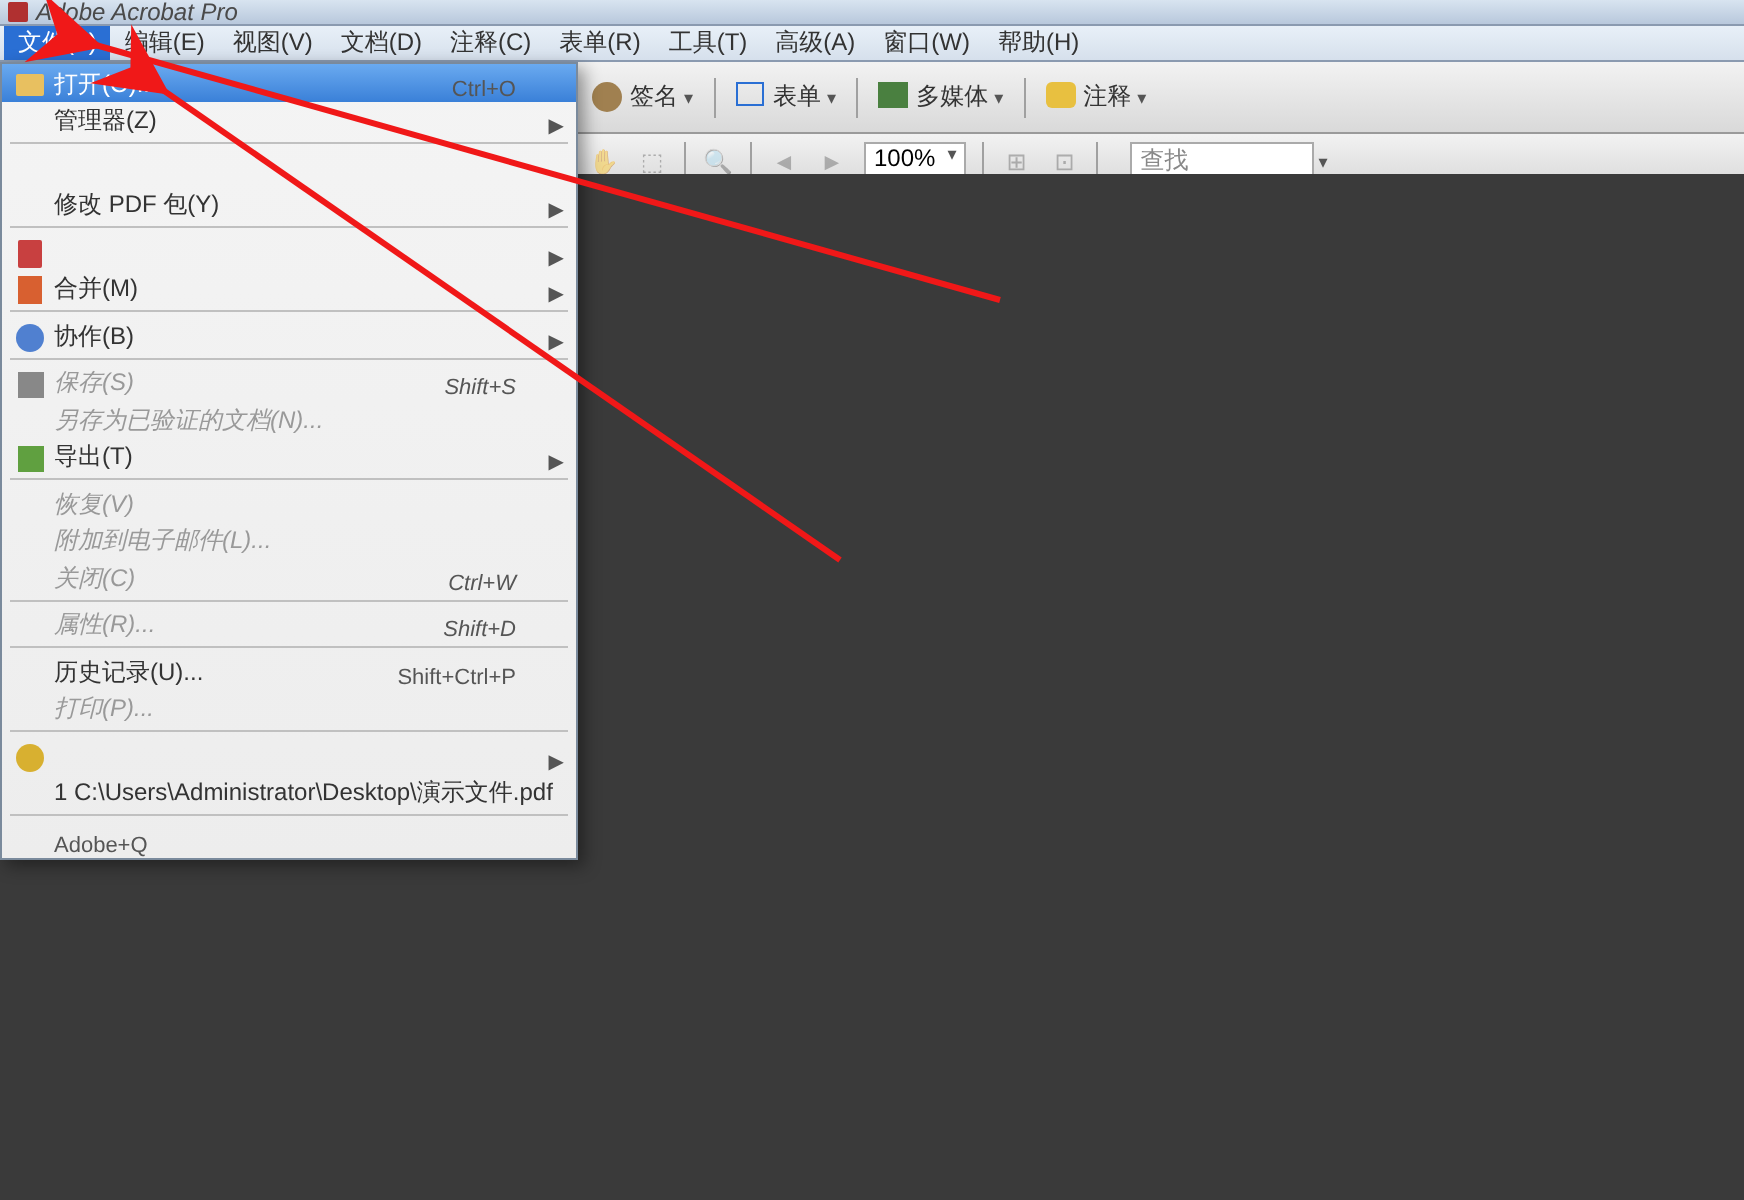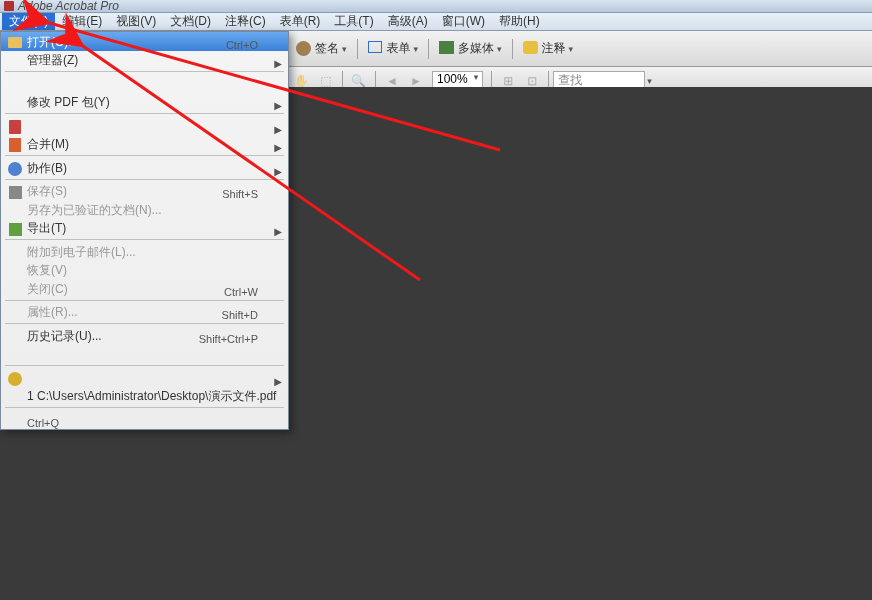--- a/index.html
+++ b/index.html
@@ -12,28 +12,28 @@
 .toolbar1{height:36px;background:linear-gradient(#f2f2f2,#d9d9d9);border-bottom:1px solid #9a9a9a;display:flex;align-items:center;padding-left:290px;}
 .tb-btn{display:flex;align-items:center;padding:2px 6px;cursor:default;color:#333;}
 .tb-btn .ic{width:16px;height:16px;margin-right:3px;}
 .tb-btn .caret{margin-left:3px;font-size:9px;color:#555;}
 .sep{width:1px;height:20px;background:#a0a0a0;margin:0 4px;}
 .toolbar2{height:28px;background:linear-gradient(#f2f2f2,#d9d9d9);border-bottom:1px solid #9a9a9a;display:flex;align-items:center;padding-left:290px;}
 .tb2-btn{width:22px;height:22px;display:flex;align-items:center;justify-content:center;margin:0 1px;color:#666;border-radius:2px;}
 .tb2-btn.dis{opacity:.45;}
 .zoom{display:flex;align-items:flex-start;border:1px solid #aaa;background:#fff;height:20px;padding:0 4px;margin:0 4px;}
 .zoom .caret{font-size:9px;margin-left:6px;color:#555;}
-.findbox{display:flex;align-items:center;border:1px solid #aaa;background:#fff;height:20px;width:92px;margin-left:0;}
+.findbox{display:flex;align-items:center;border:1px solid #aaa;background:#fff;height:20px;width:92px;margin-left:12px;}
 .findbox span{color:#888;padding-left:4px;}
 .findcaret{font-size:9px;color:#555;margin-left:2px;}
 .contentarea{position:absolute;left:0;top:87px;right:0;bottom:0;background:#3a3a3a;}
 .dropdown{position:absolute;left:0;top:31px;width:289px;background:linear-gradient(#f4f4f4,#ededed);border:1px solid #7a8a9c;box-shadow:3px 3px 8px rgba(0,0,0,.4);z-index:20;}
 .dd-row{display:flex;align-items:flex-end;height:18.5px;padding-left:6px;position:relative;color:#333;}
 .dd-row.hover{background:linear-gradient(#6aaaf0,#3a80d8);color:#fff;}
-.dd-row.dis{color:#999;}
+.dd-row.dis{color:#999;font-style:italic;}
 .dd-row .ic{width:16px;height:16px;margin-right:4px;display:flex;align-items:center;justify-content:center;}
 .dd-row .label{flex:1;}
 .dd-row .shortcut{margin-right:30px;color:#555;font-size:11px;}
 .dd-row .sub{position:absolute;right:6px;font-size:10px;color:#555;}
 .dd-sep{height:1px;background:#c0c0c0;margin:2px 4px;}
 svg.annotation{position:absolute;left:0;top:0;pointer-events:none;z-index:50;}
 
 .ic-folder{background:#e8c060;width:14px;height:11px;border-radius:1px;}
 .ic-pdf{background:#c84040;width:12px;height:14px;border-radius:1px;}
 .ic-merge{background:#d86030;width:12px;height:14px;}
@@ -184,61 +184,62 @@
     <div class="dd-row">
       <span class="ic">
         <div class="ic-export"></div>
       </span>
       <span class="label">导出(T)</span>
       <span class="sub">▶</span>
     </div>
     <div class="dd-sep"></div>
     <div class="dd-row dis">
       <span class="ic"></span>
+      <span class="label">恢复(V)</span>
+    </div>
+    <div class="dd-row dis">
+      <span class="ic"></span>
       <span class="label">附加到电子邮件(L)...</span>
-    </div>
-    <div class="dd-row dis">
-      <span class="ic"></span>
-      <span class="label">恢复(V)</span>
     </div>
     <div class="dd-row dis">
       <span class="ic"></span>
       <span class="label">关闭(C)</span>
       <span class="shortcut">Ctrl+W</span>
     </div>
     <div class="dd-sep"></div>
     <div class="dd-row dis">
       <span class="ic"></span>
       <span class="label">属性(R)...</span>
       <span class="shortcut">Shift+D</span>
     </div>
     <div class="dd-sep"></div>
     <div class="dd-row">
       <span class="ic"></span>
       <span class="label">历史记录(U)...</span>
       <span class="shortcut">Shift+Ctrl+P</span>
     </div>
     <div class="dd-row dis">
       <span class="ic"></span>
+      <span class="label">打印(P)...</span>
     </div>
     <div class="dd-sep"></div>
     <div class="dd-row">
       <span class="ic">
         <div class="ic-history"></div>
       </span>
       <span class="sub">▶</span>
     </div>
     <div class="dd-row">
       <span class="ic"></span>
       <span class="label">1 C:\Users\Administrator\Desktop\演示文件.pdf</span>
     </div>
     <div class="dd-sep"></div>
     <div class="dd-row">
       <span class="ic"></span>
-      <span class="shortcut">Ctrl+Q</span>
+      <span class="shortcut">Adobe+Q</span>
     </div>
   </div>
 
 <svg class="annotation" width="872" height="600">
   <defs>
     <marker id="ah" markerWidth="14" markerHeight="12" refX="2" refY="6" orient="auto">
       <path d="M12,0 L0,6 L12,12 L8,6 Z" fill="#f01818"></path>
     </marker>
   </defs>
   <line x1="500" y1="150" x2="46" y2="22" stroke="#f01818" stroke-width="3" marker-end="url(#ah)"></line>

